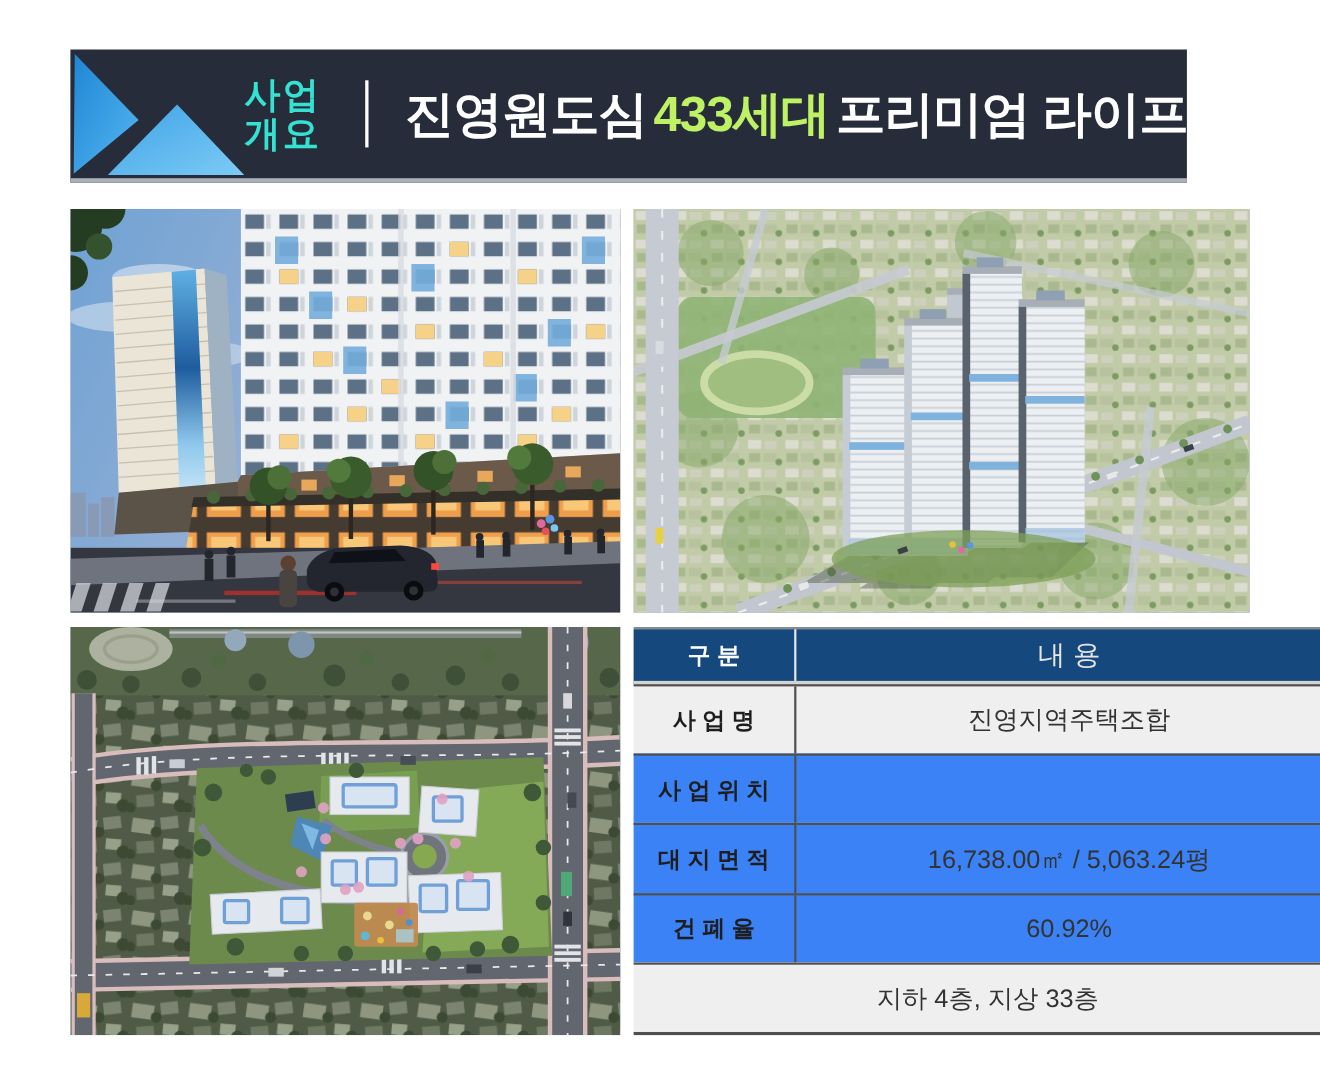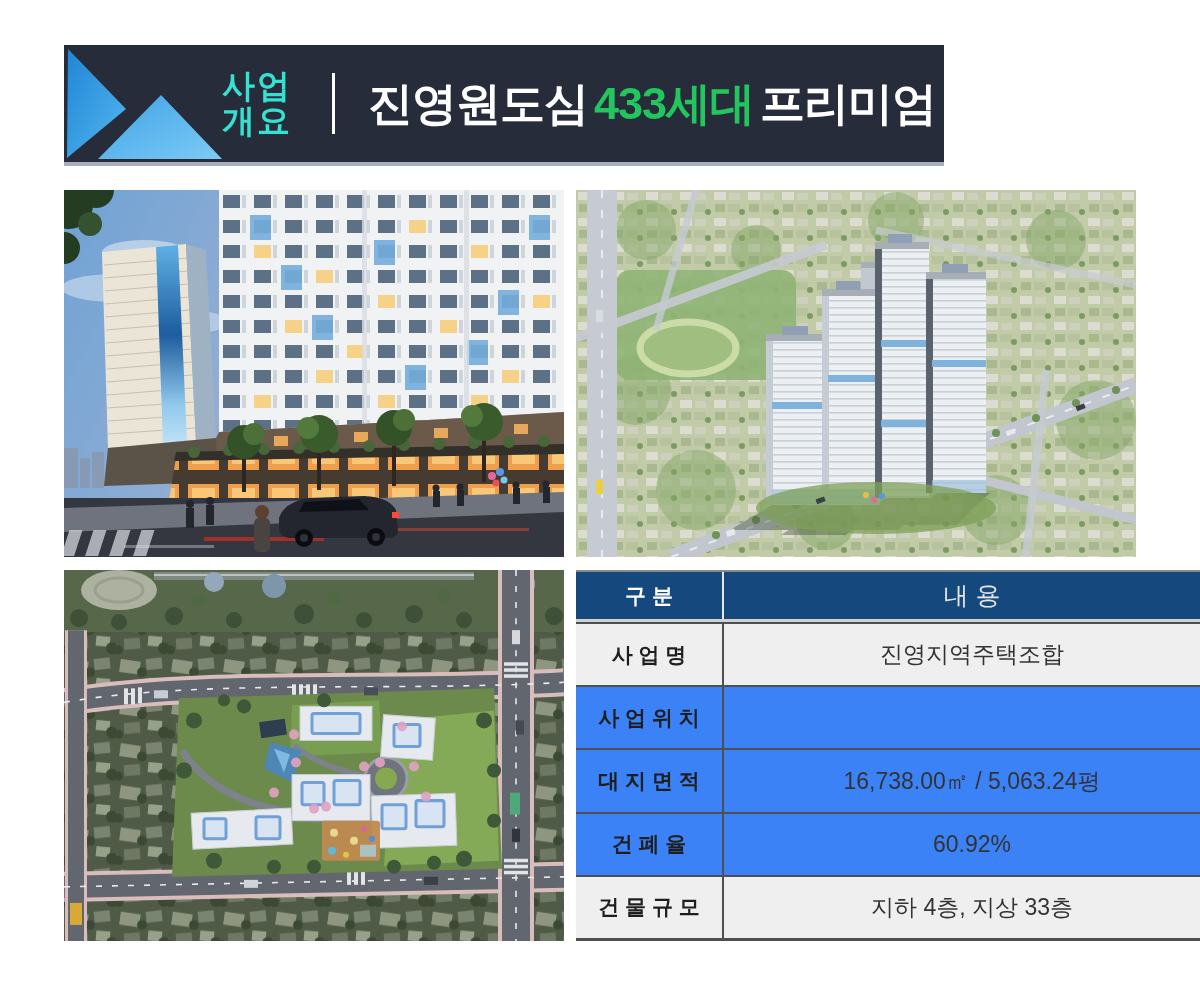--- a/index.html
+++ b/index.html
@@ -1,24 +1,24 @@
 <!DOCTYPE html>
 <html><head>
 <meta charset="utf-8">
 <style>
   html,body{margin:0;padding:0;background:#ffffff;font-family:"Liberation Sans","DejaVu Sans",sans-serif;}
   .page{position:relative;width:1200px;height:981px;background:#fff;overflow:hidden;}
 
   
-  .banner{position:absolute;left:64px;top:45px;width:880px;height:117px;background:#262c39;border-bottom:4px solid #aab0ba;}
+  .banner{position:absolute;left:64px;top:45px;width:1015px;height:117px;background:#262c39;border-bottom:4px solid #aab0ba;}
   .logo{position:absolute;left:0;top:0;width:170px;height:117px;}
   .badge{position:absolute;left:158px;top:50%;transform:translateY(-50%);color:#35e2d2;font-weight:bold;font-size:33px;line-height:1.08;letter-spacing:2px;text-align:center;}
   .divider{position:absolute;left:268px;top:28px;width:3px;height:61px;background:#ffffff;}
   .title{position:absolute;left:304px;top:0;height:117px;display:flex;align-items:center;color:#ffffff;font-weight:bold;font-size:45px;letter-spacing:-1px;white-space:nowrap;}
-  .title .hl{color:#22c55e;padding:0 6px;}
+  .title .hl{color:#bef264;padding:0 6px;}
 
   
   .photo{position:absolute;overflow:hidden;background:#9aa4b4;}
   .photo svg{display:block;width:100%;height:100%;}
   .photo-street{left:64px;top:190px;width:500px;height:367px;}
   .photo-aerial{left:576px;top:190px;width:560px;height:367px;}
   .photo-plan{left:64px;top:570px;width:500px;height:371px;}
 
   
   .spec-table{position:absolute;left:576px;top:570px;width:644px;height:371px;display:flex;flex-direction:column;border-top:2px solid #8a8a8a;border-bottom:3px solid #4f4f4f;box-sizing:border-box;}
@@ -524,18 +524,17 @@
     </div>
     <div class="t-row shaded">
       <div class="t-label">대 지 면 적</div>
       <div class="t-value">16,738.00㎡ / 5,063.24평</div>
     </div>
     <div class="t-row shaded">
       <div class="t-label">건  폐  율</div>
       <div class="t-value">60.92%</div>
     </div>
     <div class="t-row">
-      <div class="t-label">건 물 규 모</div>
       <div class="t-value">지하 4층, 지상 33층</div>
     </div>
   </div>
 
 </div>
 
 </body></html>

